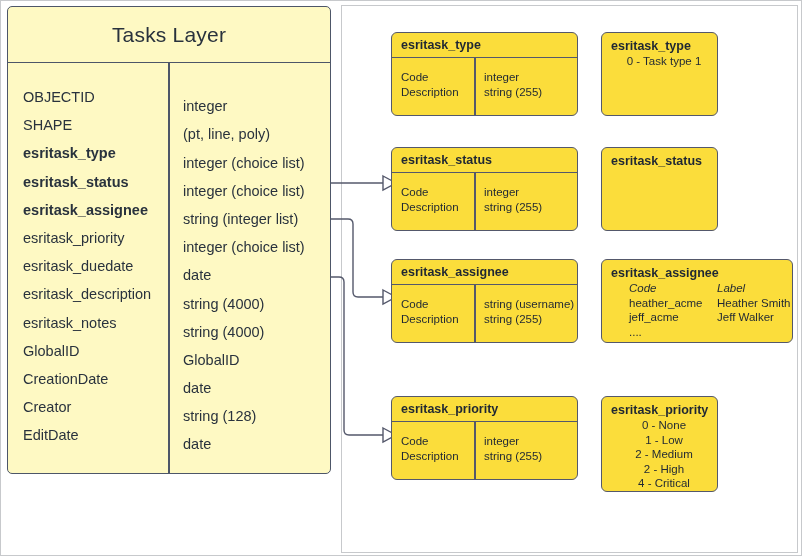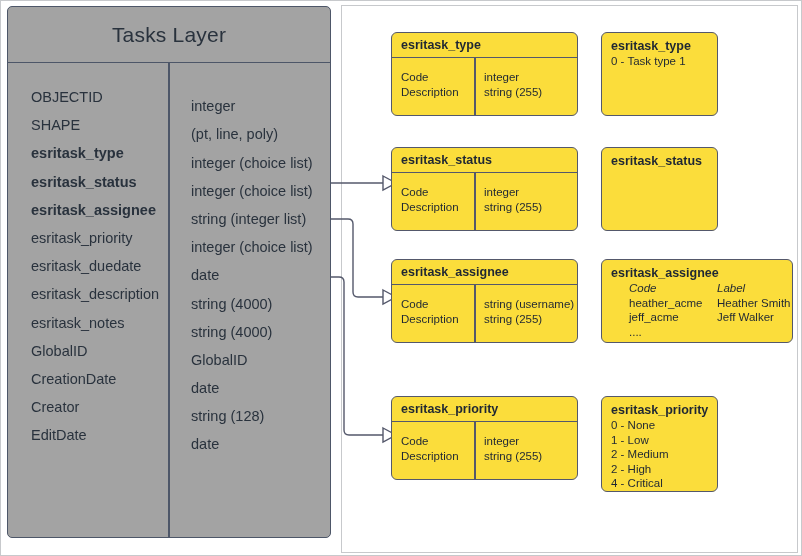--- a/index.html
+++ b/index.html
@@ -19,22 +19,22 @@
     border: 1px solid #c7c9cc;
     overflow: hidden;
   }
 
   
   .entity-table {
     position: absolute;
     left: 6px;
     top: 5px;
     width: 324px;
-    height: 532px;
-    background: #a3a3a3;
+    height: 468px;
+    background: #fef9c3;
     border: 1.6px solid #4d5668;
     border-radius: 5px;
     box-sizing: border-box;
   }
   .entity-title {
     height: 56px;
     line-height: 56px;
     text-align: center;
     font-size: 21px;
     color: #29323d;
@@ -50,21 +50,21 @@
   .entity-col-divider {
     position: absolute;
     left: 160px;
     top: 0;
     bottom: 0;
     width: 1.6px;
     background: #4d5668;
   }
   .field-list {
     position: absolute;
-    left: 12px;
+    left: 4px;
     right: 0;
     top: 20px;
   }
   .field-row {
     height: 28.2px;
     line-height: 28.2px;
     font-size: 14.5px;
     color: #29323d;
     white-space: nowrap;
   }
@@ -137,20 +137,21 @@
   }
   .schema-col.left { left: 9px; }
   .schema-col.right { left: 92px; }
 
   
   .list-box .yl-lines {
     font-size: 11.5px;
     line-height: 14.5px;
     padding: 0 0 0 9px;
     white-space: nowrap;
+    text-align: center;
   }
   .list-box .yl-title { padding-bottom: 1px; }
 
   
   .kv-head, .kv-row {
     font-size: 11.5px;
     line-height: 14.5px;
     white-space: nowrap;
     padding-left: 27px;
   }

